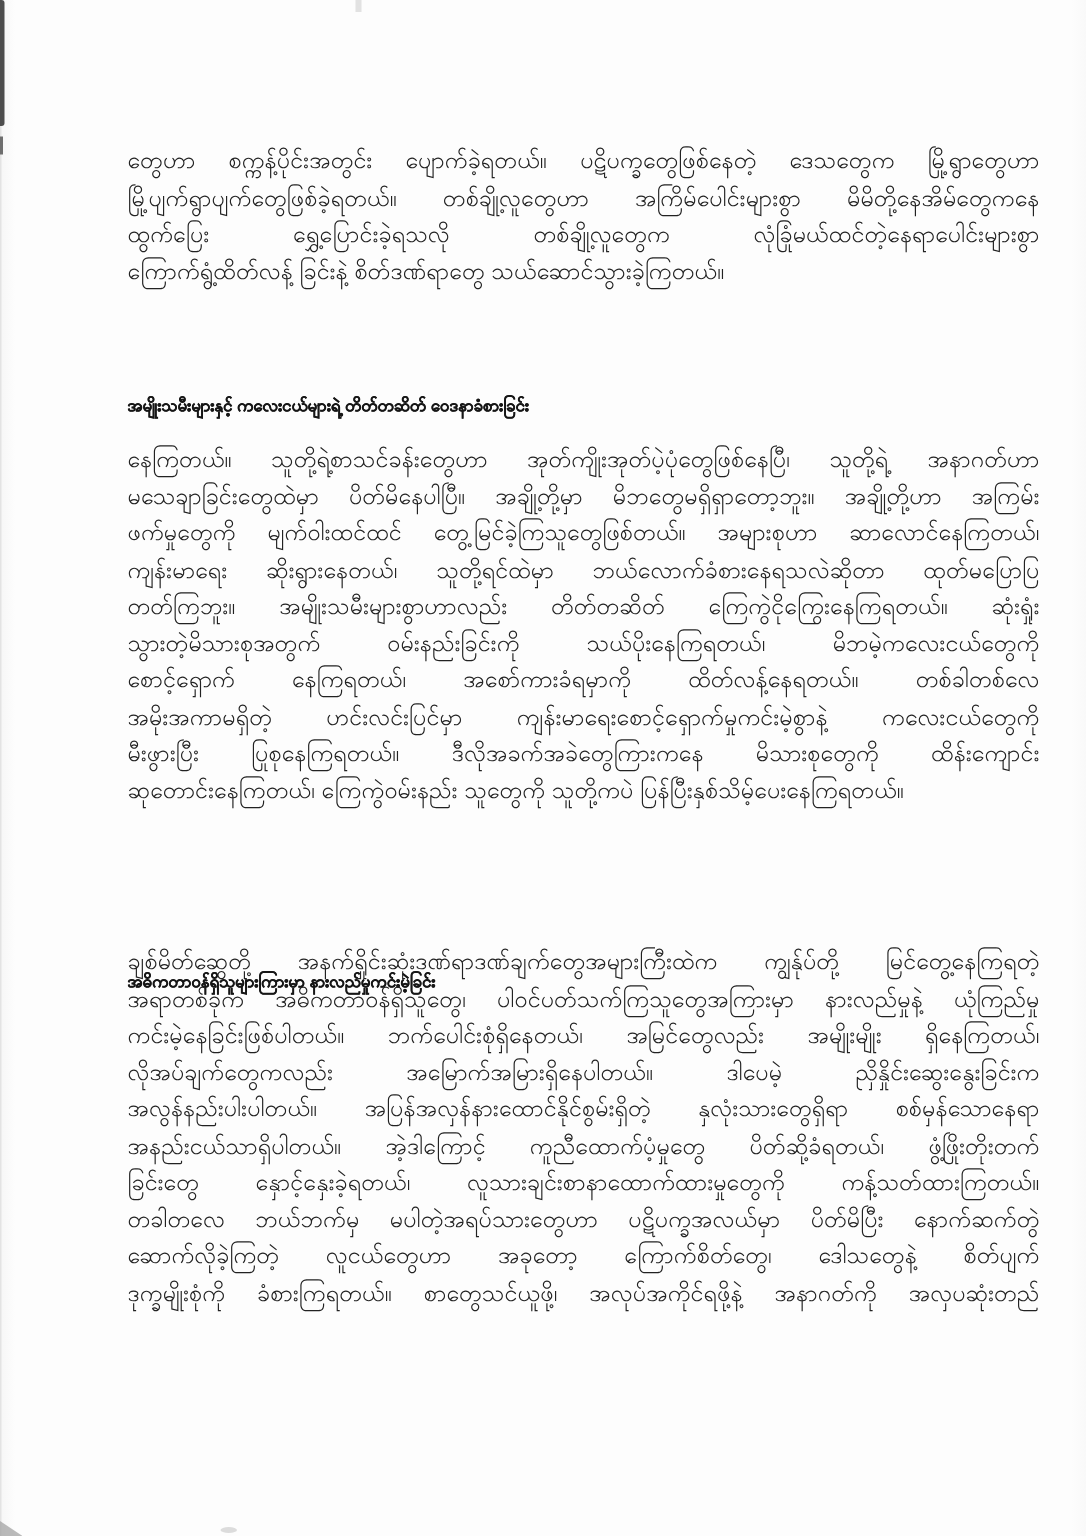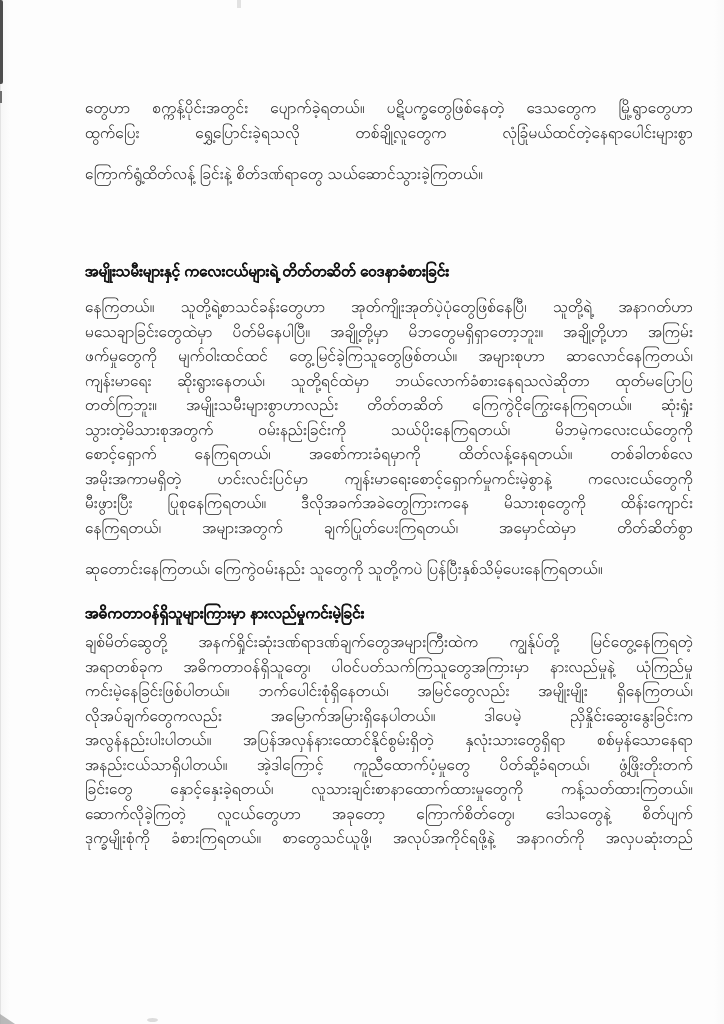--- a/index.html
+++ b/index.html
@@ -32,26 +32,25 @@
     white-space: nowrap;            
     white-space: normal;
     text-align: justify;
     text-align-last: justify;
     letter-spacing: 0.1px;
     overflow: hidden;
   }
   .para .line.align-left {
     text-align: left;
     text-align-last: left;
-    margin-top: 17px;
   }
   .heading {
     font-weight: 700;
     color: #161616;
-    font-size: 15px;
+    font-size: 11px;
     line-height: 26px;
     letter-spacing: 0.1px;
     -webkit-text-stroke: 0.3px #161616;
   }
   
   .edge-line-left   { position: absolute; left: 0; top: 0; width: 1px; height: 1024px; background: #e3e3e3; }
   .edge-bar-topleft { position: absolute; left: 0; top: 0; width: 3px; height: 84px; background: #4d4d4d; border-radius: 0 2px 2px 0; }
   .edge-dash-left   { position: absolute; left: 0; top: 91px; width: 2px; height: 12px; background: #6e6e6e; }
   .corner-bottomleft{ position: absolute; left: 0; top: 1014px; width: 15px; height: 10px; background: #a3a3a3; clip-path: polygon(0 100%, 0 0, 100% 100%); opacity: .75; }
   .speck-bottom     { position: absolute; left: 147px; top: 1018px; width: 11px; height: 4px; background: #dcdcdc; border-radius: 50%; }
@@ -65,48 +64,49 @@
   <span class="edge-bar-topleft"></span>
   <span class="edge-dash-left"></span>
   <span class="corner-bottomleft"></span>
   <span class="speck-bottom"></span>
   <span class="speck-top"></span>
 
   <div class="doc">
 
     <div class="block para" style="top:0">
       <div class="line">တွေဟာ စက္ကန့်ပိုင်းအတွင်း ပျောက်ခဲ့ရတယ်။ ပဋိပက္ခတွေဖြစ်နေတဲ့ ဒေသတွေက မြို့ရွာတွေဟာ</div>
+      <div class="line">မြို့ပျက်ရွာပျက်တွေဖြစ်ခဲ့ရတယ်။ တစ်ချို့လူတွေဟာ အကြိမ်ပေါင်းများစွာ မိမိတို့နေအိမ်တွေကနေ</div>
       <div class="line">ထွက်ပြေး ရွှေ့ပြောင်းခဲ့ရသလို တစ်ချို့လူတွေက လုံခြုံမယ်ထင်တဲ့နေရာပေါင်းများစွာ</div>
       <div class="line align-left">ကြောက်ရွံ့ထိတ်လန့် ခြင်းနဲ့ စိတ်ဒဏ်ရာတွေ သယ်ဆောင်သွားခဲ့ကြတယ်။</div>
     </div>
 
     <div class="block heading" style="top:162px">အမျိုးသမီးများနှင့် ကလေးငယ်များရဲ့ တိတ်တဆိတ် ဝေဒနာခံစားခြင်း</div>
 
     <div class="block para" style="top:199px">
       <div class="line">နေကြတယ်။ သူတို့ရဲ့စာသင်ခန်းတွေဟာ အုတ်ကျိုးအုတ်ပဲ့ပုံတွေဖြစ်နေပြီ၊ သူတို့ရဲ့ အနာဂတ်ဟာ</div>
       <div class="line">မသေချာခြင်းတွေထဲမှာ ပိတ်မိနေပါပြီ။ အချို့တို့မှာ မိဘတွေမရှိရှာတော့ဘူး။ အချို့တို့ဟာ အကြမ်း</div>
       <div class="line">ဖက်မှုတွေကို မျက်ဝါးထင်ထင် တွေ့မြင်ခဲ့ကြသူတွေဖြစ်တယ်။ အများစုဟာ ဆာလောင်နေကြတယ်၊</div>
       <div class="line">ကျန်းမာရေး ဆိုးရွားနေတယ်၊ သူတို့ရင်ထဲမှာ ဘယ်လောက်ခံစားနေရသလဲဆိုတာ ထုတ်မပြောပြ</div>
       <div class="line">တတ်ကြဘူး။ အမျိုးသမီးများစွာဟာလည်း တိတ်တဆိတ် ကြေကွဲငိုကြွေးနေကြရတယ်။ ဆုံးရှုံး</div>
       <div class="line">သွားတဲ့မိသားစုအတွက် ဝမ်းနည်းခြင်းကို သယ်ပိုးနေကြရတယ်၊ မိဘမဲ့ကလေးငယ်တွေကို</div>
       <div class="line">စောင့်ရှောက် နေကြရတယ်၊ အစော်ကားခံရမှာကို ထိတ်လန့်နေရတယ်။ တစ်ခါတစ်လေ</div>
       <div class="line">အမိုးအကာမရှိတဲ့ ဟင်းလင်းပြင်မှာ ကျန်းမာရေးစောင့်ရှောက်မှုကင်းမဲ့စွာနဲ့ ကလေးငယ်တွေကို</div>
       <div class="line">မီးဖွားပြီး ပြုစုနေကြရတယ်။ ဒီလိုအခက်အခဲတွေကြားကနေ မိသားစုတွေကို ထိန်းကျောင်း</div>
-      <div class="line">နေကြရတယ်၊ အများအတွက် ချက်ပြုတ်ပေးကြရတယ်၊ အမှောင်ထဲမှာ တိတ်ဆိတ်စွာ</div>
       <div class="line align-left">ဆုတောင်းနေကြတယ်၊ ကြေကွဲဝမ်းနည်း သူတွေကို သူတို့ကပဲ ပြန်ပြီးနှစ်သိမ့်ပေးနေကြရတယ်။</div>
     </div>
 
-    <div class="block heading" style="top:504px">အဓိကတာဝန်ရှိသူများကြားမှာ နားလည်မှုကင်းမဲ့ခြင်း</div>
+    <div class="block heading" style="top:546px">အဓိကတာဝန်ရှိသူများကြားမှာ နားလည်မှုကင်းမဲ့ခြင်း</div>
 
     <div class="block para" style="top:534px">
       <div class="line">ချစ်မိတ်ဆွေတို့ အနက်ရှိုင်းဆုံးဒဏ်ရာဒဏ်ချက်တွေအများကြီးထဲက ကျွန်ုပ်တို့ မြင်တွေ့နေကြရတဲ့</div>
       <div class="line">အရာတစ်ခုက အဓိကတာဝန်ရှိသူတွေ၊ ပါဝင်ပတ်သက်ကြသူတွေအကြားမှာ နားလည်မှုနဲ့ ယုံကြည်မှု</div>
       <div class="line">ကင်းမဲ့နေခြင်းဖြစ်ပါတယ်။ ဘက်ပေါင်းစုံရှိနေတယ်၊ အမြင်တွေလည်း အမျိုးမျိုး ရှိနေကြတယ်၊</div>
       <div class="line">လိုအပ်ချက်တွေကလည်း အမြောက်အမြားရှိနေပါတယ်။ ဒါပေမဲ့ ညှိနှိုင်းဆွေးနွေးခြင်းက</div>
       <div class="line">အလွန်နည်းပါးပါတယ်။ အပြန်အလှန်နားထောင်နိုင်စွမ်းရှိတဲ့ နှလုံးသားတွေရှိရာ စစ်မှန်သောနေရာ</div>
       <div class="line">အနည်းငယ်သာရှိပါတယ်။ အဲ့ဒါကြောင့် ကူညီထောက်ပံ့မှုတွေ ပိတ်ဆို့ခံရတယ်၊ ဖွံ့ဖြိုးတိုးတက်</div>
       <div class="line">ခြင်းတွေ နှောင့်နှေးခဲ့ရတယ်၊ လူသားချင်းစာနာထောက်ထားမှုတွေကို ကန့်သတ်ထားကြတယ်။</div>
+      <div class="line">တခါတလေ ဘယ်ဘက်မှ မပါတဲ့အရပ်သားတွေဟာ ပဋိပက္ခအလယ်မှာ ပိတ်မိပြီး နောက်ဆက်တွဲ</div>
       <div class="line">ဆောက်လိုခဲ့ကြတဲ့ လူငယ်တွေဟာ အခုတော့ ကြောက်စိတ်တွေ၊ ဒေါသတွေနဲ့ စိတ်ပျက်</div>
       <div class="line">ဒုက္ခမျိုးစုံကို ခံစားကြရတယ်။ စာတွေသင်ယူဖို့၊ အလုပ်အကိုင်ရဖို့နဲ့ အနာဂတ်ကို အလှပဆုံးတည်</div>
     </div>
 
   </div>
 </div>
 
 </body></html>

